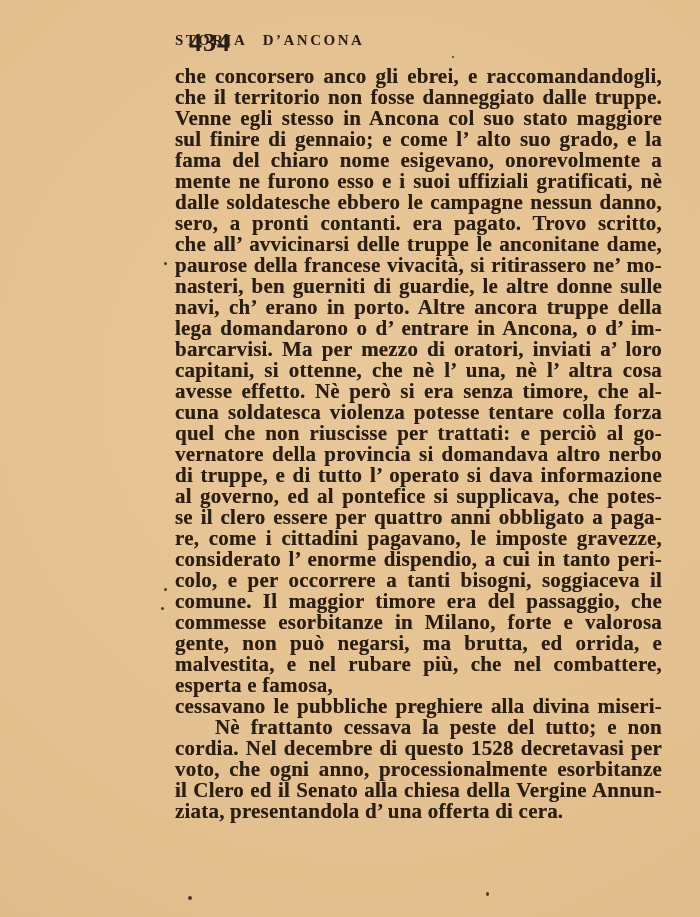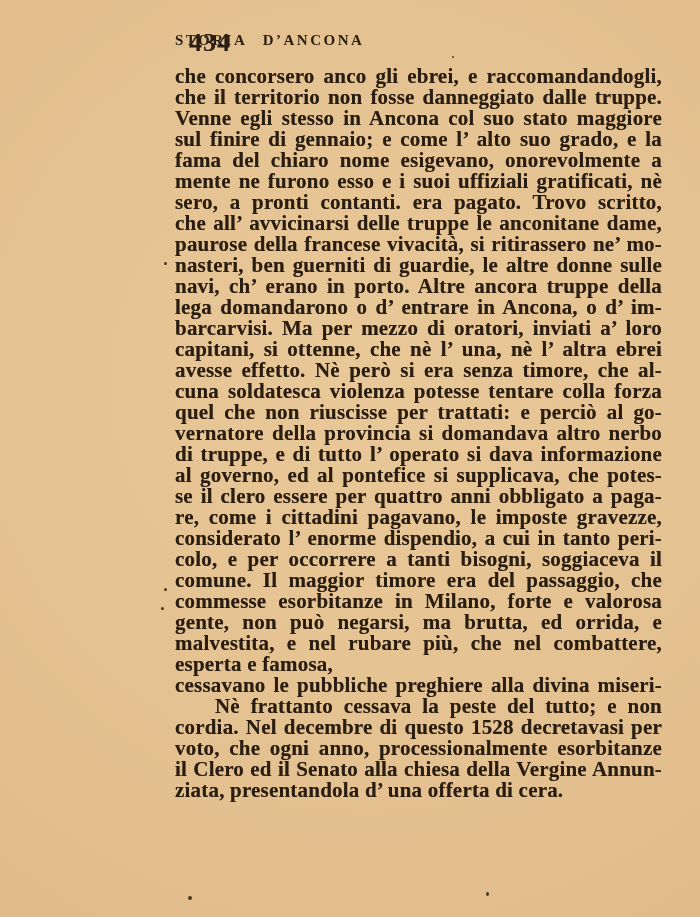--- a/index.html
+++ b/index.html
@@ -90,28 +90,29 @@
   </div>
 
   <div class="text-block">
     <div>
         <div class="line">che concorsero anco gli ebrei, e raccomandandogli,</div>
         <div class="line">che il territorio non fosse danneggiato dalle truppe.</div>
         <div class="line">Venne egli stesso in Ancona col suo stato maggiore</div>
         <div class="line">sul finire di gennaio; e come l’ alto suo grado, e la</div>
         <div class="line">fama del chiaro nome esigevano, onorevolmente a</div>
         <div class="line">mente ne furono esso e i suoi uffiziali gratificati, nè</div>
+        <div class="line">dalle soldatesche ebbero le campagne nessun danno,</div>
         <div class="line">sero, a pronti contanti. era pagato. Trovo scritto,</div>
         <div class="line">che all’ avvicinarsi delle truppe le anconitane dame,</div>
         <div class="line">paurose della francese vivacità, si ritirassero ne’ mo-</div>
         <div class="line">nasteri, ben guerniti di guardie, le altre donne sulle</div>
         <div class="line">navi, ch’ erano in porto. Altre ancora truppe della</div>
         <div class="line">lega domandarono o d’ entrare in Ancona, o d’ im-</div>
         <div class="line">barcarvisi. Ma per mezzo di oratori, inviati a’ loro</div>
-        <div class="line">capitani, si ottenne, che nè l’ una, nè l’ altra ebrei</div>
+        <div class="line">capitani, si ottenne, che nè l’ una, nè l’ altra cosa</div>
         <div class="line">avesse effetto. Nè però si era senza timore, che al-</div>
         <div class="line">cuna soldatesca violenza potesse tentare colla forza</div>
         <div class="line">quel che non riuscisse per trattati: e perciò al go-</div>
         <div class="line">vernatore della provincia si domandava altro nerbo</div>
         <div class="line">di truppe, e di tutto l’ operato si dava informazione</div>
         <div class="line">al governo, ed al pontefice si supplicava, che potes-</div>
         <div class="line">se il clero essere per quattro anni obbligato a paga-</div>
         <div class="line">re, come i cittadini pagavano, le imposte gravezze,</div>
         <div class="line">considerato l’ enorme dispendio, a cui in tanto peri-</div>
         <div class="line">colo, e per occorrere a tanti bisogni, soggiaceva il</div>

